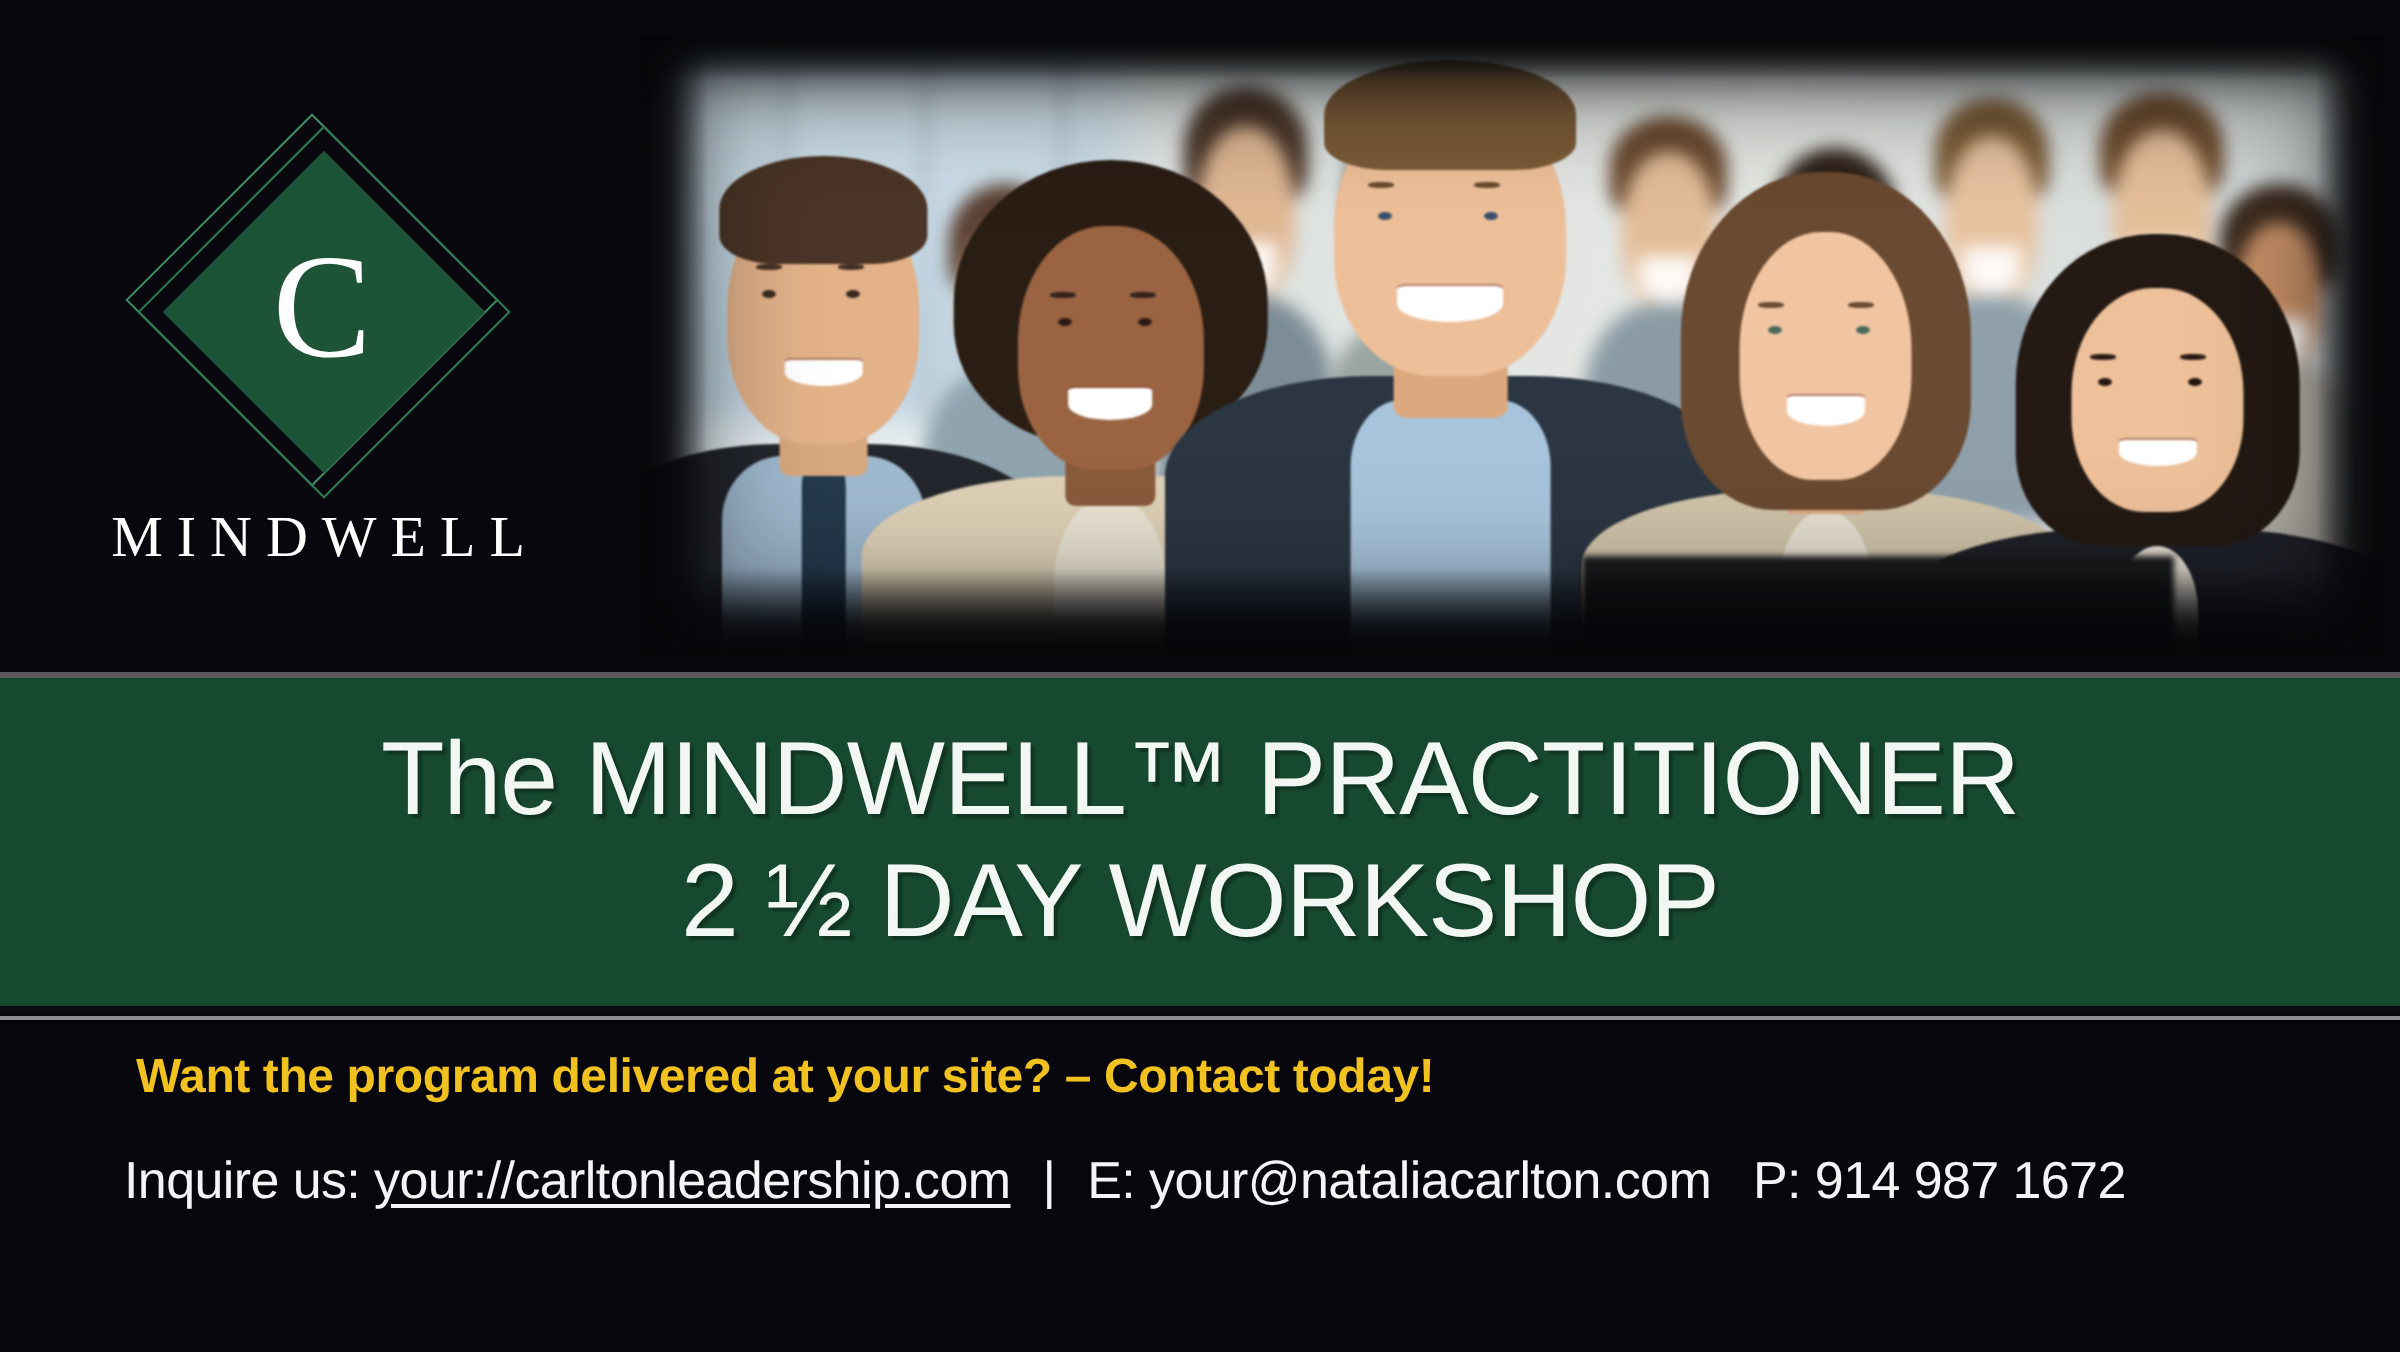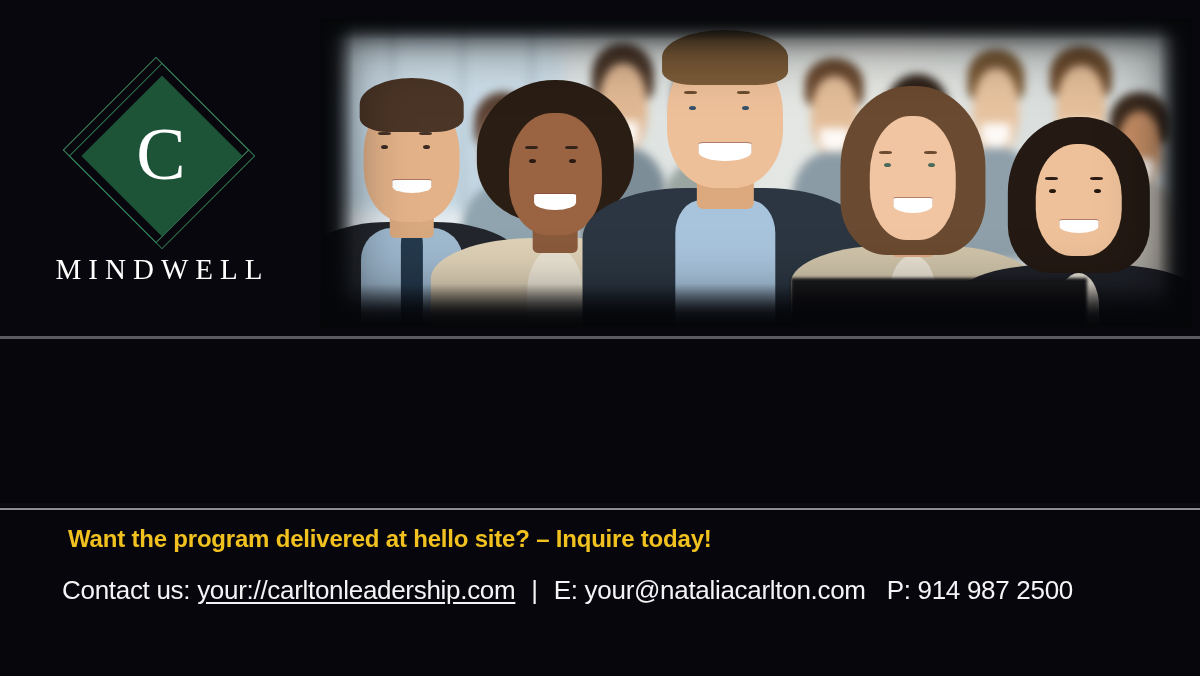--- a/index.html
+++ b/index.html
@@ -423,29 +423,33 @@
         <div class="photo-fade-t"></div>
         <div class="photo-fade-b"></div>
         <div class="photo-fade-l"></div>
         <div class="photo-fade-r"></div>
         <div class="photo-vignette"></div>
       </div>
     </div>
   </div>
 
   <div class="banner-rule-top"></div>
+  <div class="banner">
+    <div class="banner-line">The MINDWELL™ PRACTITIONER</div>
+    <div class="banner-line">2 ½ DAY WORKSHOP</div>
+  </div>
   <div class="banner-rule-bot"></div>
   <div class="banner-hairline"></div>
 
   <div class="contact">
-    <div class="contact-cta">Want the program delivered at hello site? – Inquire today!</div>
+    <div class="contact-cta">Want the program delivered at your site? – Contact today!</div>
     <div class="contact-line">
-      <span>Contact us:</span>
+      <span>Inquire us:</span>
       <span class="url">your://carltonleadership.com</span>
       <span class="sep">|</span>
       <span>E:</span>
       <span>your@nataliacarlton.com</span>
       <span class="gap">P:</span>
-      <span>914 987 2500</span>
+      <span>914 987 1672</span>
     </div>
   </div>
 
 </div>
 
 </body></html>

